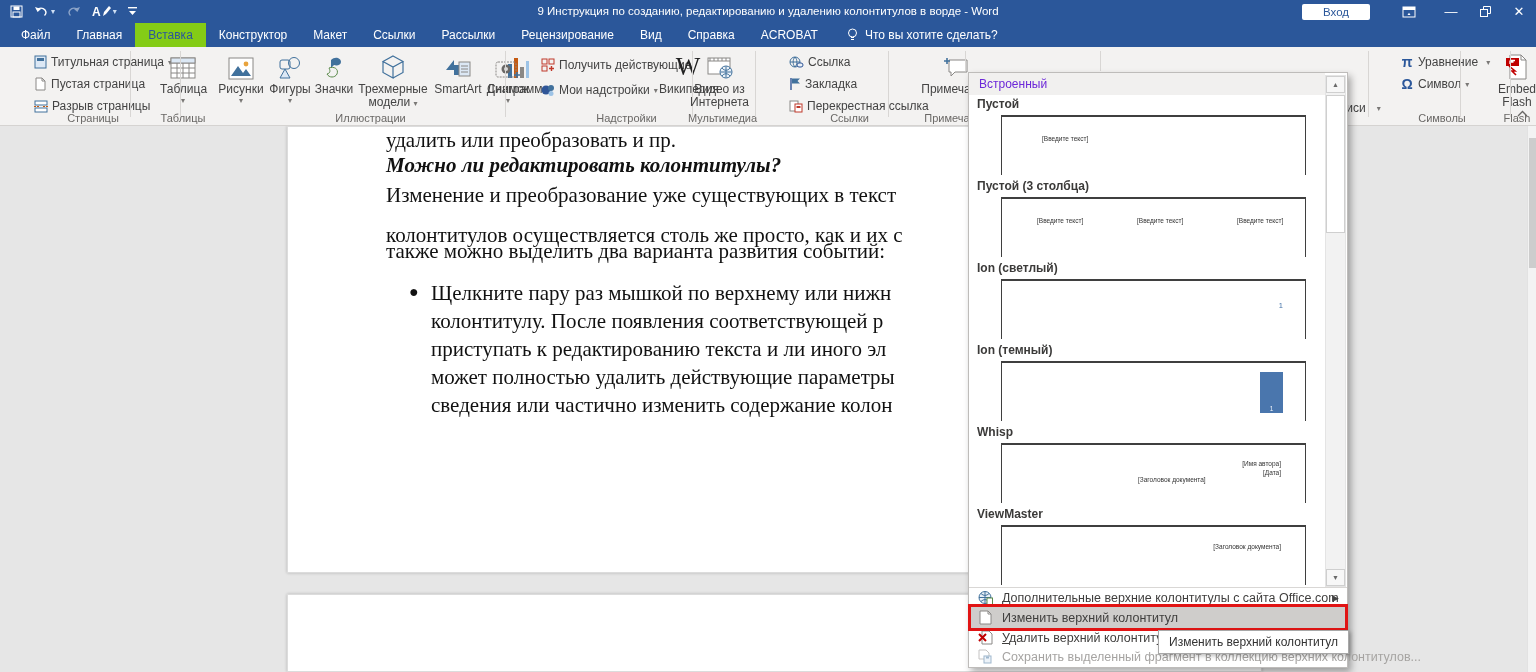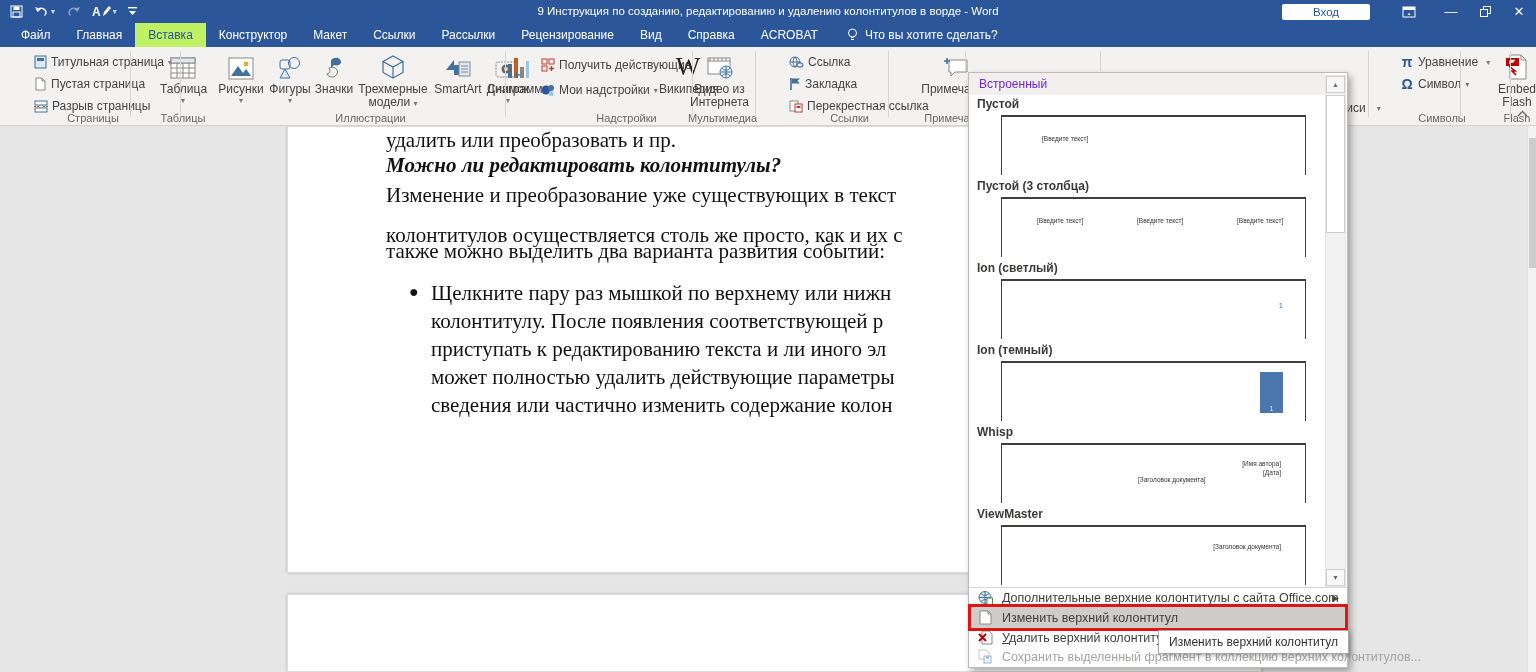--- a/index.html
+++ b/index.html
@@ -8,28 +8,28 @@
   #app { position:relative; width:1536px; height:672px; background:#e6e6e6; }
 
   
   .titlebar { position:absolute; left:0; top:0; width:1536px; height:23px; background:#2b579a; color:#fff; z-index:30; }
   .qat { position:absolute; left:10px; top:0; height:23px; display:flex; align-items:center; gap:11px; }
   .qat .qbtn { display:flex; align-items:center; gap:2px; cursor:default; }
   .qat .car { font-size:8px; color:#cfe0f5; }
   .dim { opacity:.45; }
   .win-title { position:absolute; left:0; top:0; width:100%; height:23px; line-height:23px; text-align:center; font-size:11.5px; color:#fff; }
   .tb-right { position:absolute; right:0; top:0; height:23px; display:flex; align-items:center; z-index:2; }
-  .signin { background:#fff; color:#2b579a; font-size:11.5px; padding:2px 31px; border-radius:2px; margin-right:22px; cursor:default; }
+  .signin { background:#fff; color:#2b579a; font-size:11.5px; padding:2px 21px; border-radius:2px; margin-right:22px; cursor:default; }
   .wbtn { width:34px; height:23px; display:flex; align-items:center; justify-content:center; color:#fff; font-size:13px; }
   .ribopts { margin-right:8px; }
 
   
   .tabrow { position:absolute; left:0; top:23px; width:1536px; height:24px; background:#2b579a; display:flex; align-items:stretch; padding-left:8px; z-index:29; }
   .tab { color:#fff; font-size:12px; line-height:24px; padding:0 13px; white-space:nowrap; cursor:default; }
-  .tab.active { background:#bef264; color:#2b579a; }
+  .tab.active { background:#84cc16; color:#2b579a; }
   .tellme { display:flex; align-items:center; gap:7px; color:#fff; font-size:12px; padding-left:16px; }
   .share { position:absolute; right:14px; top:23px; height:24px; display:flex; align-items:center; gap:6px; color:#fff; font-size:12px; }
 
   
   .ribbon { position:absolute; left:0; top:47px; width:1536px; height:79px; background:#f3f2f1; border-bottom:1px solid #d5d3d1; z-index:10; }
   .grp { position:absolute; top:0; height:79px;margin-left:28px; }
   .glabel { position:absolute; bottom:2px; left:0; width:100%; text-align:center; font-size:11px; color:#6a6866; white-space:nowrap; }
   .vsep { position:absolute; top:4px; height:66px; width:1px; background:#d8d6d4; }
   .sbtn { position:absolute; left:6px; height:20px; display:flex; align-items:center; gap:4px; font-size:12px; color:#444; white-space:nowrap; cursor:default; }
   .car { font-size:8px; color:#7a7876; }

